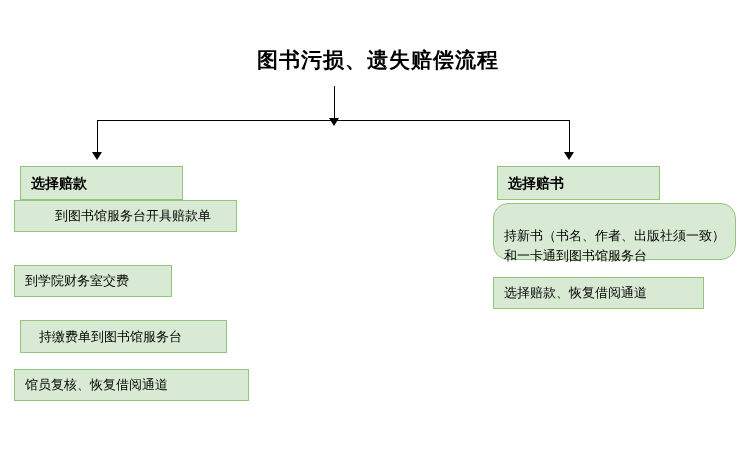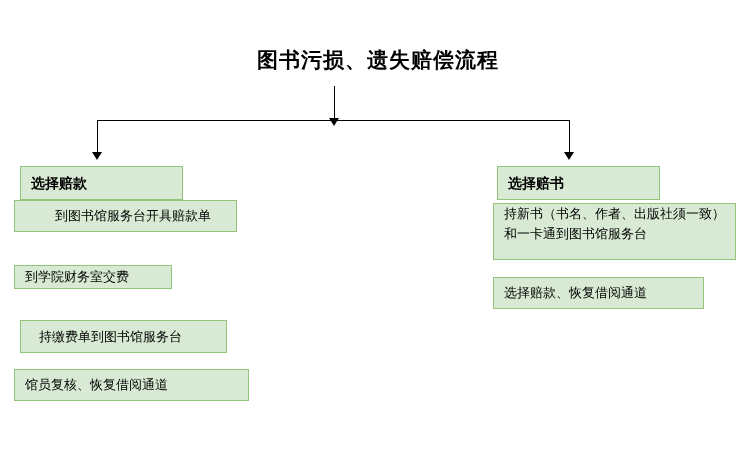--- a/index.html
+++ b/index.html
@@ -37,21 +37,22 @@
     padding: 5px 10px;
     display: flex;
     align-items: center;
   }
   .box.head {
     font-weight: bold;
     font-size: 14px;
   }
   .box.multiline {
     display: block;
-    padding: 0 10px;
+    padding: 22px 10px;
+    border-radius: 15px;
   }
   
   .line {
     position: absolute;
     background: #000000;
   }
   .vline { width: 1px; }
   .hline { height: 1px; }
   .arrow-down {
     position: absolute;
@@ -81,21 +82,21 @@
   <div class="arrow-down" style="left:564px; top:152px;"></div>
 
   <div class="box head" style="left:20px; top:166px; width:163px; height:34px;">
     <span>选择赔款</span>
   </div>
 
   <div class="box" style="left:14px; top:200px; width:223px; height:32px;padding-left:40px;">
     <span>到图书馆服务台开具赔款单</span>
   </div>
 
-  <div class="box" style="left:14px; top:265px; width:158px; height:24px;">
+  <div class="box" style="left:14px; top:265px; width:158px; height:32px;">
     <span>到学院财务室交费</span>
   </div>
 
   <div class="box" style="left:20px; top:320px; width:207px; height:33px;padding-left:18px;">
     <span>持缴费单到图书馆服务台</span>
   </div>
 
   <div class="box" style="left:14px; top:369px; width:235px; height:32px;align-items:flex-end;">
     <span>馆员复核、恢复借阅通道</span>
   </div>

